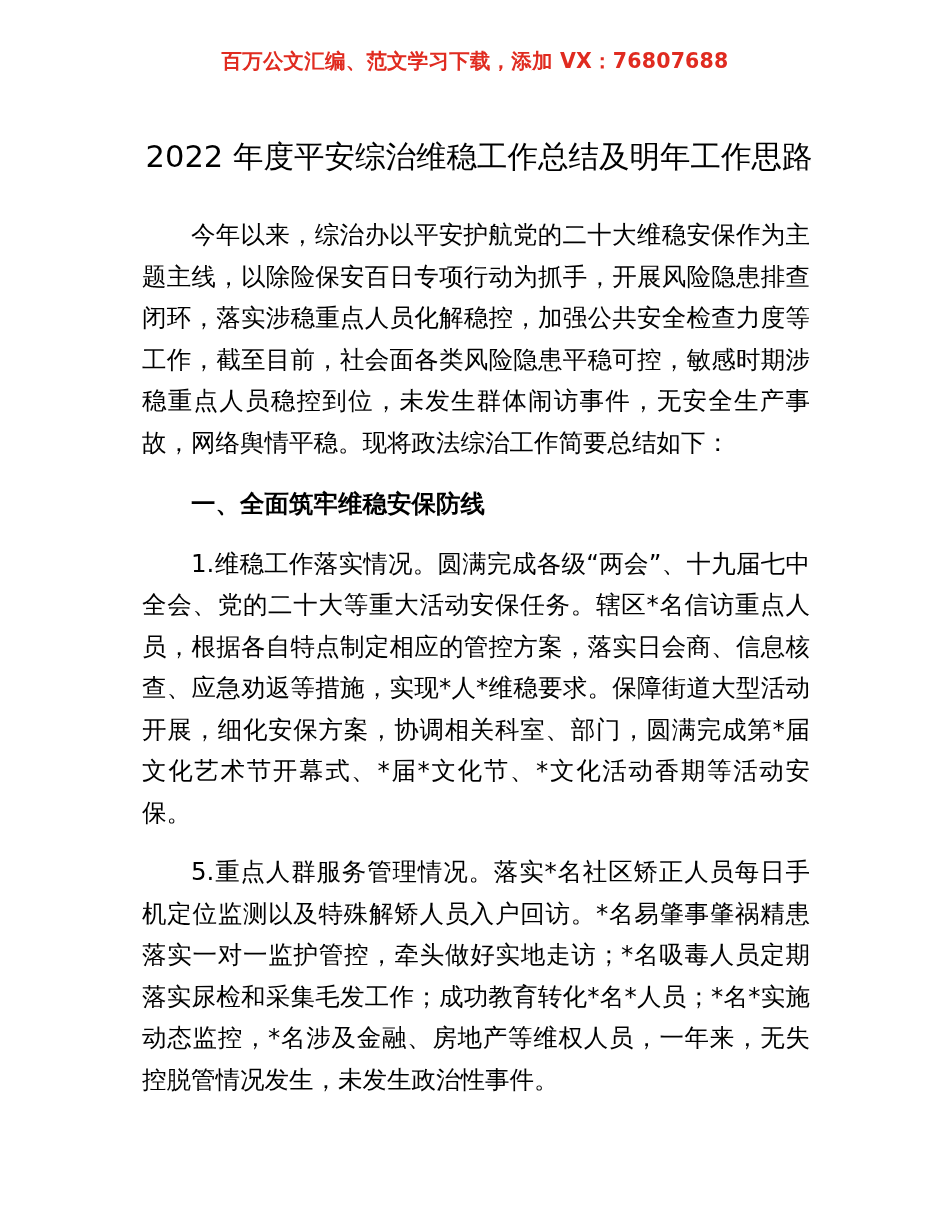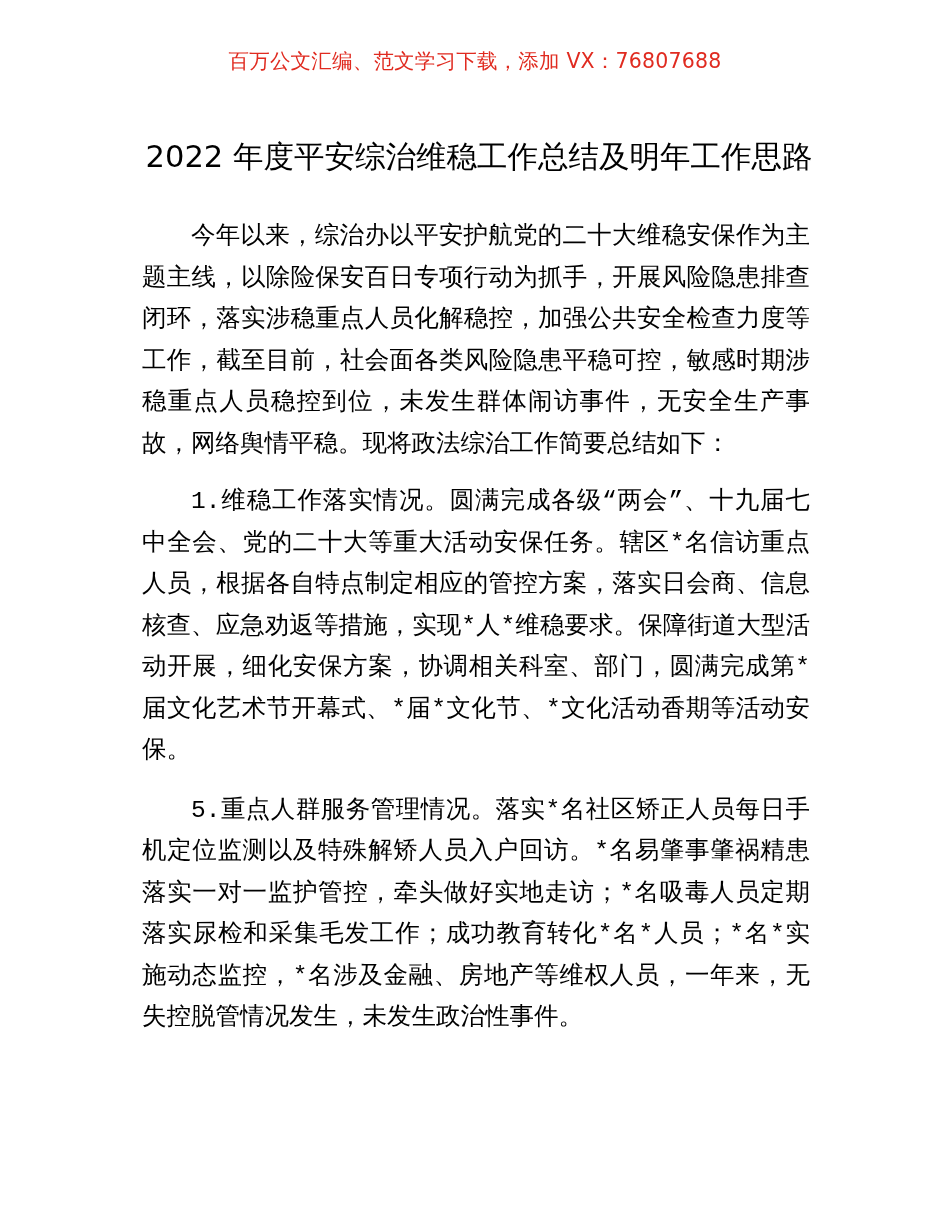--- a/index.html
+++ b/index.html
@@ -23,21 +23,21 @@
   .promo-banner {
     position: absolute;
     top: 48px;
     left: 0;
     width: 950px;
     text-align: center;
     font-size: 20.5px;
     line-height: 26px;
     letter-spacing: 0.2px;
     white-space: nowrap;
-    font-weight: 400;
+    font-weight: 700;
   }
   .doc-title {
     position: absolute;
     top: 113px;
     left: 140px;
     width: 678px;
     text-align: center;
     font-size: 30.5px;
     line-height: 48px;
     font-weight: 400;
@@ -61,35 +61,35 @@
     word-break: break-all;
   }
   p.para.heading {
     font-weight: 700;
   }
   p.para.gap {
     margin-top: 20px;
   }
   p.para.gap-sm {
     margin-top: 18px;
-    font-family: Liberation Mono, monospace;
   }
 </style>
 </head>
 <body>
 
 <div class="page">
 
   <div class="promo-banner" style="color: rgb(224, 43, 32);">百万公文汇编、范文学习下载，添加 VX：76807688</div>
 
   <h1 class="doc-title">2022 年度平安综治维稳工作总结及明年工作思路</h1>
 
   <div class="body-block">
 
     <p class="para">今年以来，综治办以平安护航党的二十大维稳安保作为主题主线，以除险保安百日专项行动为抓手，开展风险隐患排查闭环，落实涉稳重点人员化解稳控，加强公共安全检查力度等工作，截至目前，社会面各类风险隐患平稳可控，敏感时期涉稳重点人员稳控到位，未发生群体闹访事件，无安全生产事故，网络舆情平稳。现将政法综治工作简要总结如下：</p>
 
+    <p class="para heading gap">一、全面筑牢维稳安保防线</p>
 
     <p class="para gap-sm">1.维稳工作落实情况。圆满完成各级“两会”、十九届七中全会、党的二十大等重大活动安保任务。辖区*名信访重点人员，根据各自特点制定相应的管控方案，落实日会商、信息核查、应急劝返等措施，实现*人*维稳要求。保障街道大型活动开展，细化安保方案，协调相关科室、部门，圆满完成第*届文化艺术节开幕式、*届*文化节、*文化活动香期等活动安保。</p>
 
     <p class="para gap-sm">5.重点人群服务管理情况。落实*名社区矫正人员每日手机定位监测以及特殊解矫人员入户回访。*名易肇事肇祸精患落实一对一监护管控，牵头做好实地走访；*名吸毒人员定期落实尿检和采集毛发工作；成功教育转化*名*人员；*名*实施动态监控，*名涉及金融、房地产等维权人员，一年来，无失控脱管情况发生，未发生政治性事件。</p>
 
   </div>
 </div>
 
 </body></html>

